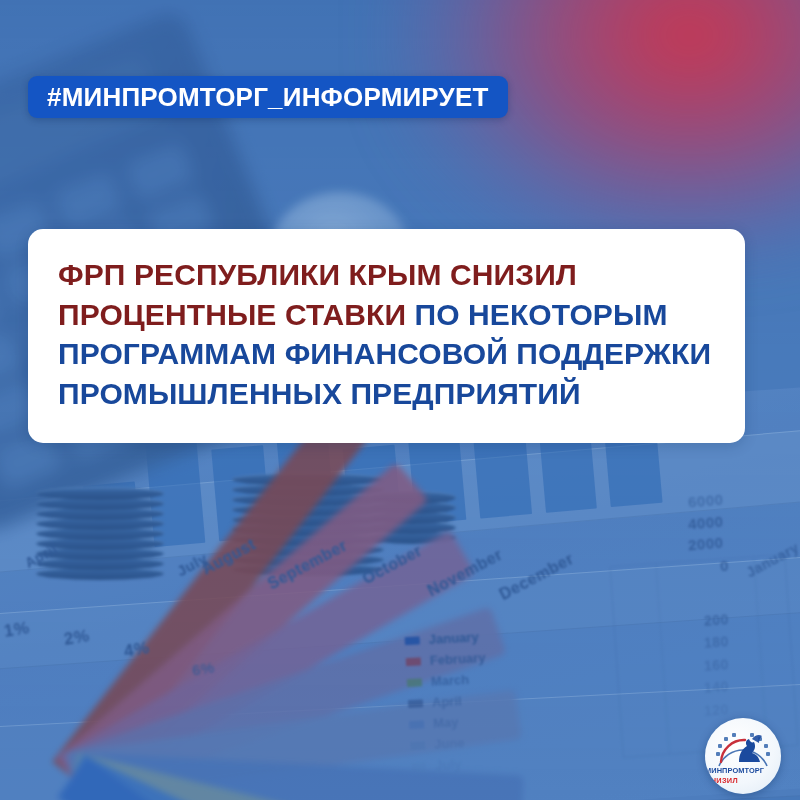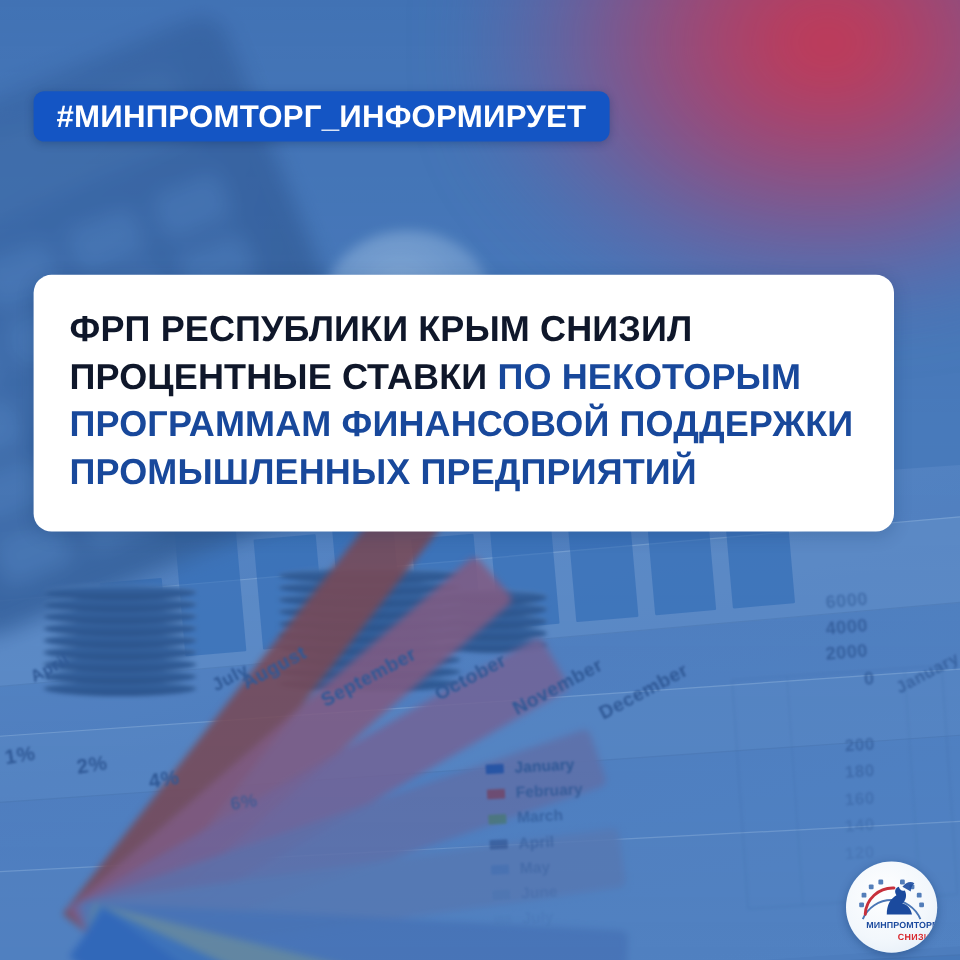--- a/index.html
+++ b/index.html
@@ -114,29 +114,29 @@
   #headline-card{
     position:absolute; left:28px; top:229px; width:717px;
     padding:26px 30px 30px 30px;
     background:#fff; border-radius:15px;
     box-shadow:0 3px 14px rgba(12,40,85,.20);
   }
   #headline-card p{
     font-size:30px; font-weight:bold; line-height:1.32;
     letter-spacing:.1px; color:#18489b; margin:0;
   }
-  #headline-card .hl-red{ color:#0f172a; }
+  #headline-card .hl-red{ color:#7f1d1d; }
 
   
   #logo{
     position:absolute; left:705px; top:718px; width:76px; height:76px;
     border-radius:50%;
     background:radial-gradient(circle at 42% 36%, #ffffff 0%, #f2f7fc 58%, #dfeaf5 100%);
     box-shadow:0 2px 8px rgba(10,40,90,.35);
-    display:flex; flex-direction:column; align-items:flex-end; justify-content:flex-end;
+    display:flex; flex-direction:column; align-items:flex-start; justify-content:flex-end;
     padding-bottom:10px; overflow:hidden;
   }
   #logo .emblem{ position:absolute; left:0; top:4px; width:100%; height:48px; }
   #logo .lname{ font-size:7.4px; font-weight:bold; color:#1b4a9e; letter-spacing:.1px; line-height:1; z-index:2; }
   #logo .lsub{ font-size:7.4px; font-weight:bold; color:#d8262b; letter-spacing:.3px; line-height:1; margin-top:2px; z-index:2; }
 </style>
 </head>
 <body>
 
 <div id="bg">

